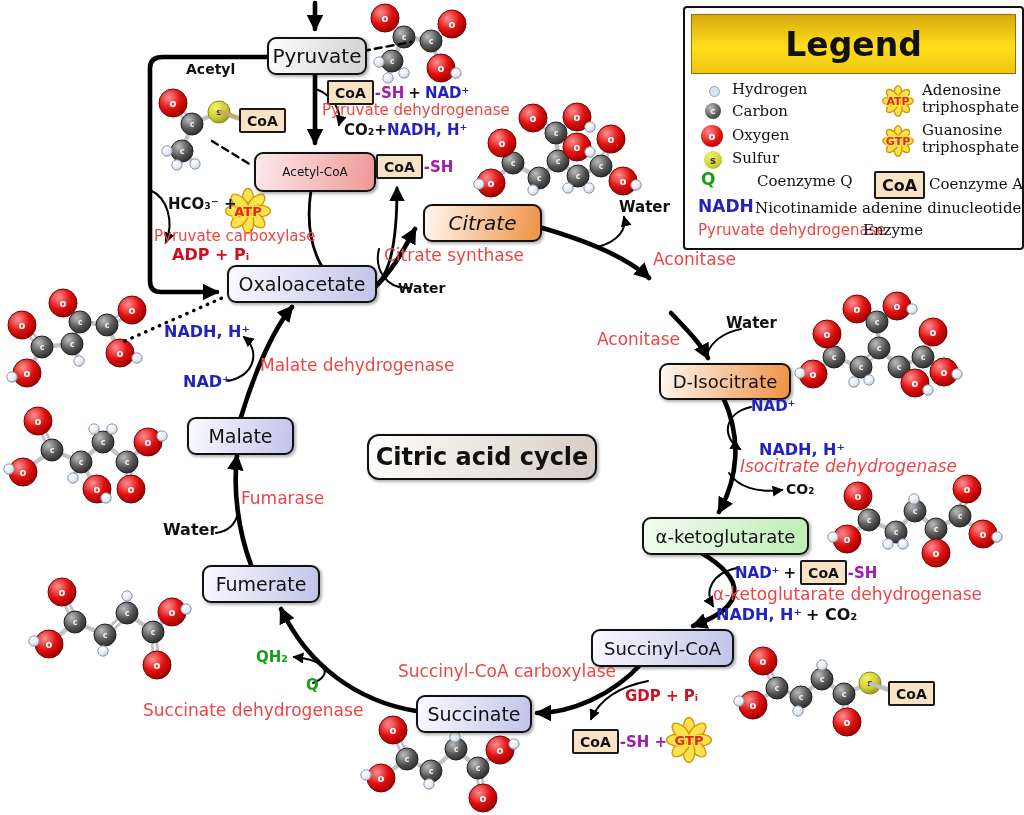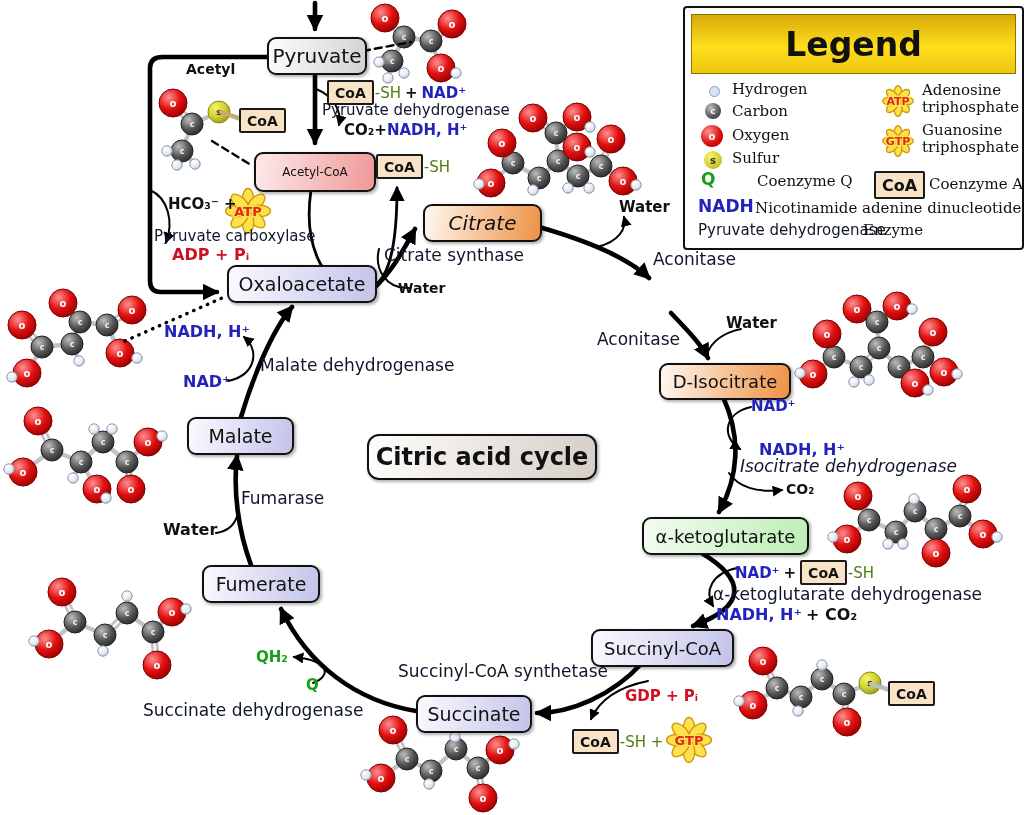--- a/index.html
+++ b/index.html
@@ -1,22 +1,22 @@
 <!DOCTYPE html>
 <html><head>
 <meta charset="utf-8">
 <style>
   html,body{margin:0;padding:0;background:#fff;}
   #canvas{position:relative;width:1024px;height:815px;background:#fff;overflow:hidden;
           font-family:"DejaVu Sans",sans-serif;}
   #art{position:absolute;left:0;top:0;z-index:2;}
   .lbl{position:absolute;white-space:nowrap;z-index:4;font-size:15px;color:#111;}
-  .enz{color:#0f172a;font-size:17px;}
+  .enz{color:#ef4444;font-size:17px;}
   .blue{color:#2323bb;font-weight:bold;}
-  .dred{color:#4d7c0f;font-weight:normal;}
+  .dred{color:#a21caf;font-weight:bold;}
   .red{color:#cf1020;font-weight:bold;}
   .green{color:#17a017;font-weight:bold;}
   .blk{color:#111;font-weight:bold;}
   .row{position:absolute;display:flex;align-items:center;gap:4px;z-index:4;white-space:nowrap;}
   .row.tight{gap:0;}
   .mbox{position:absolute;border:2.5px solid #111;border-radius:9px;display:flex;align-items:center;
         justify-content:center;color:#111;z-index:3;box-shadow:1.5px 1.5px 3px rgba(0,0,0,.3);}
   .g-gray{background:linear-gradient(100deg,#fdfdfd,#d2d2d2);}
   .g-pink{background:linear-gradient(100deg,#fdeaea,#ef9898);}
   .g-orange{background:linear-gradient(100deg,#fff8f0,#ee9144);}
@@ -615,21 +615,21 @@
         <span>CoA</span>
       </span>
   <span class="dred" style="font-size:15px;margin-left:-3px;">-SH</span>
 </div>
 <div class="lbl enz" style="left:713px;top:584px;">α-ketoglutarate dehydrogenase</div>
 <div class="row" style="left:716px;top:605px;">
   <span class="blue" style="font-size:16px;">NADH, H⁺</span>
   <span class="blk" style="font-size:16px;">+ CO₂</span>
 </div>
 
-<div class="lbl enz" style="left:398px;top:661px;">Succinyl-CoA synthetase</div>
+<div class="lbl enz" style="left:398px;top:661px;">Succinyl-CoA carboxylase</div>
 <div class="lbl red" style="left:625px;top:687px;font-size:15px;">GDP + Pᵢ</div>
 <div class="row" style="left:572px;top:729px;">
   <span class="coa-chip">
         <span>CoA</span>
       </span>
   <span class="dred" style="font-size:15px;margin-left:-3px;">-SH +</span>
 </div>
 
 <div class="lbl green" style="left:256px;top:648px;font-size:15px;">QH₂</div>
 <div class="lbl green" style="left:306px;top:676px;font-size:15px;">Q</div>

